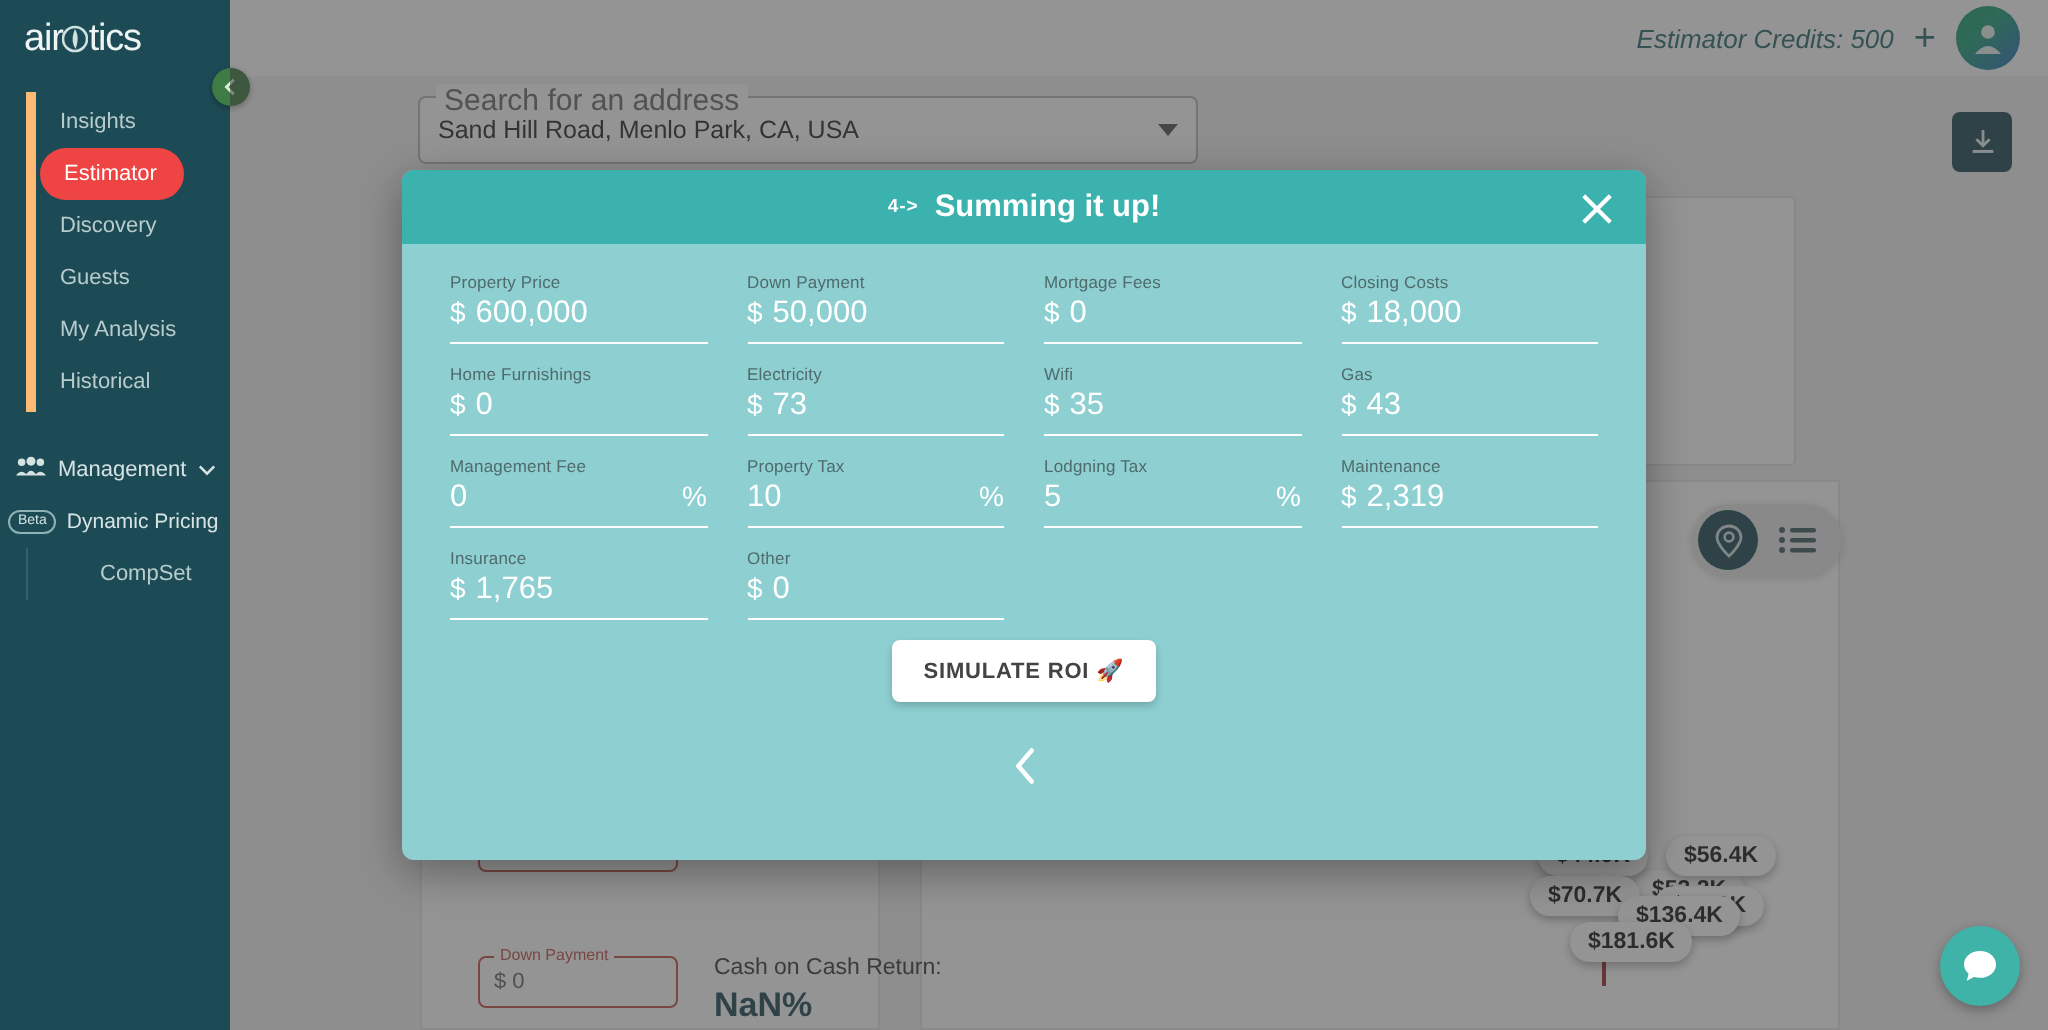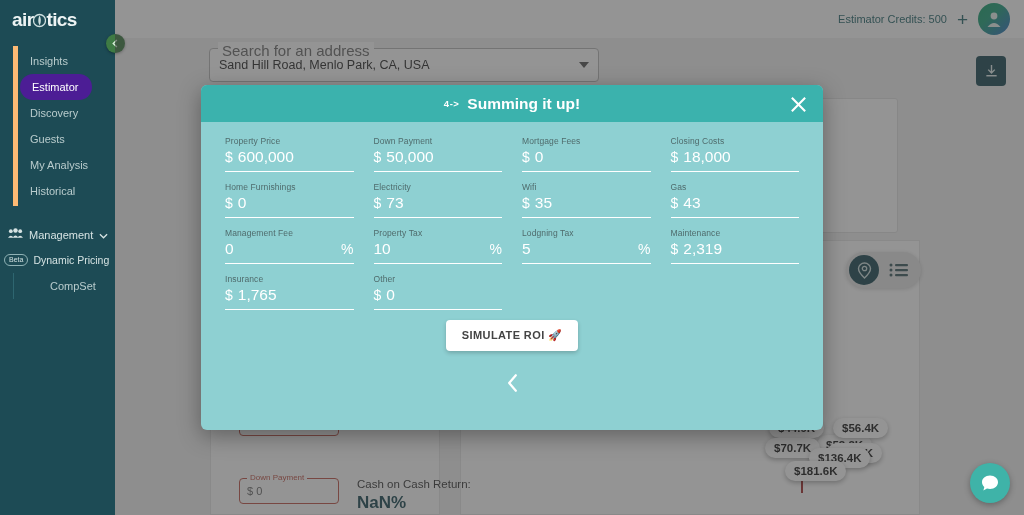--- a/index.html
+++ b/index.html
@@ -22,21 +22,21 @@
     width: 115px; height: 515px;
     background: #1d4b55;
     z-index: 20;
   }
   .logo-wrap {
     height: 40px;
     display: flex; align-items: center;
     padding-left: 12px;
   }
   .logo {
-    font-size: 19px; font-weight: bold;
+    font-size: 19px; font-weight: normal;
     color: #eef4f4;
     letter-spacing: -0.6px;
     position: relative;
     font-family: "Liberation Sans", sans-serif;
   }
   .logo .mark {
     display: inline-block;
     position: relative;
     color: #cfe0e0;
   }
@@ -60,21 +60,21 @@
   }
   .nav-item {
     display: block;
     color: #b9cccd;
     font-size: 11px;
     padding: 7px 0 7px 12px;
     cursor: pointer;
     white-space: nowrap;
   }
   .nav-item.active {
-    background: #4c1d95;
+    background: #ef4444;
     color: #ffffff;
     border-radius: 14px;
     margin-left: 2px;
     padding-left: 12px;
     width: 72px;
     text-align: left;
   }
   .beta-row {
     display: flex; align-items: center;
     gap: 5px;
@@ -127,21 +127,21 @@
   .topbar {
     position: absolute; left: 0; top: 0;
     width: 909px; height: 38px;
     background: #ffffff;
     display: flex; align-items: center;
     justify-content: flex-end;
     padding-right: 14px;
     gap: 10px;
   }
   .credits {
-    color: #2a6a6f; font-size: 11px;
+    color: #2a6a6f; font-size: 13px; font-style: italic;
   }
   .plus-btn {
     color: #2a6a6f; font-size: 19px; line-height: 1;
     cursor: pointer; font-weight: 300;
   }
   .avatar {
     width: 32px; height: 32px; border-radius: 50%;
     background: linear-gradient(135deg, #17a06a 0%, #1f9f7a 40%, #2f6fc4 100%);
     display: flex; align-items: center; justify-content: center;
   }

